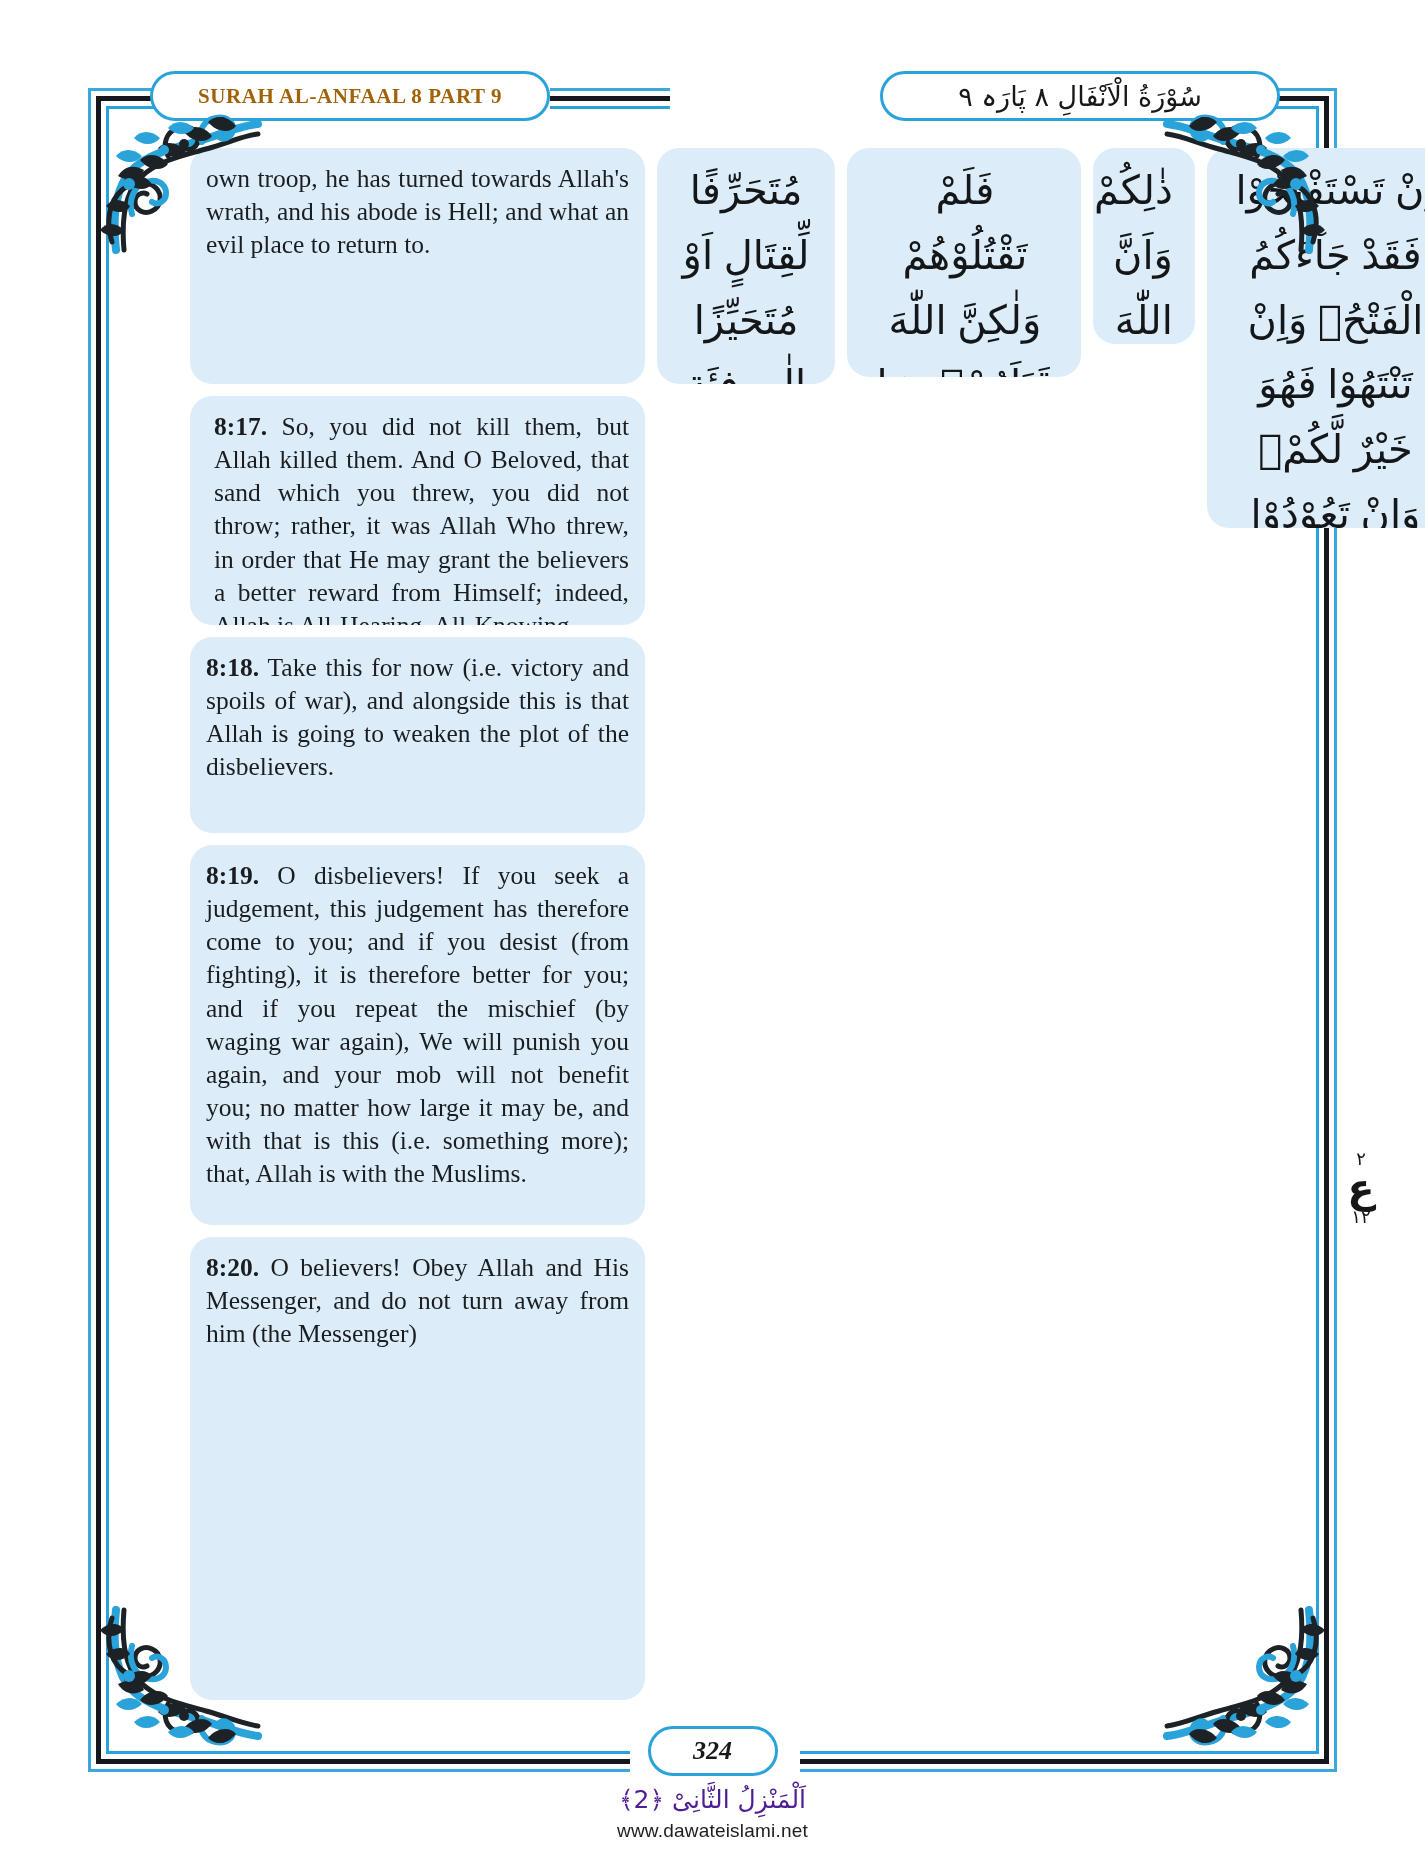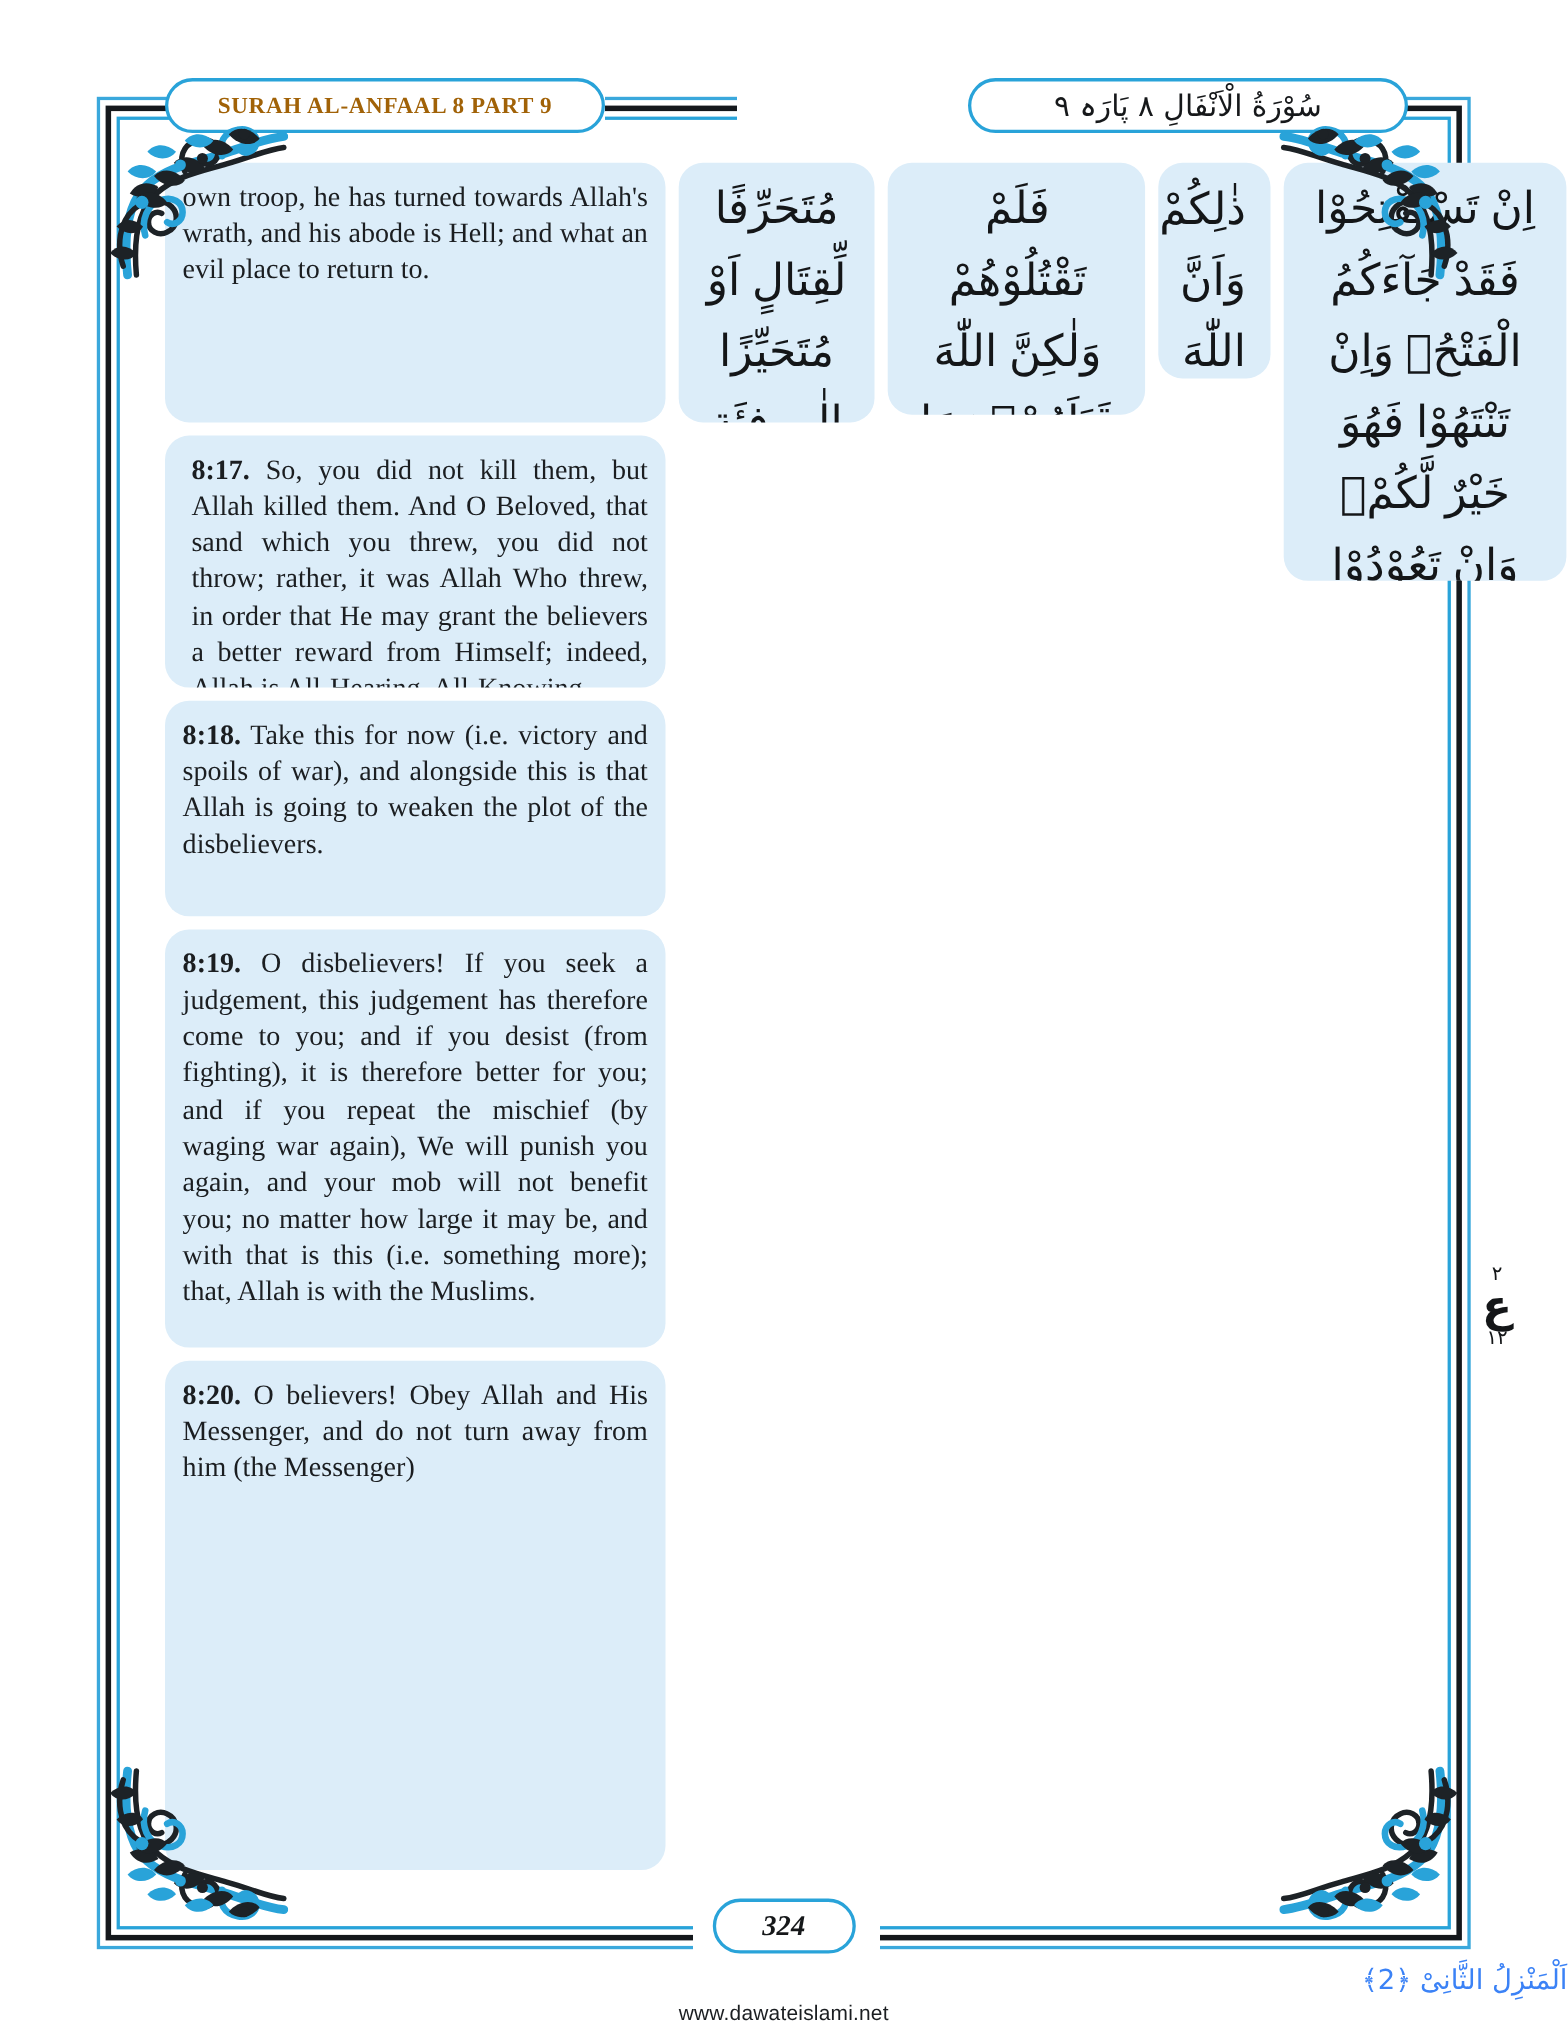--- a/index.html
+++ b/index.html
@@ -112,21 +112,21 @@
   .content {
     position: absolute;
     left: 150px;
     top: 148px;
     width: 1128px;
     bottom: 150px;
     display: flex;
     gap: 12px;
     z-index: 20;
   }
-  .col-en { width: 455px; flex: none; display: flex; flex-direction: column; gap: 12px; }
+  .col-en { width: 455px; flex: none; display: flex; flex-direction: column; gap: 12px; margin-left: 40px; }
   .col-ar { flex: 1;      display: flex; flex-direction: row; gap: 12px; }
 
   .blk {
     background: #dcedf9;
     border-radius: 22px;
     box-sizing: border-box;
     overflow: hidden;
   }
   .blk-en {
     padding: 14px 16px 12px 16px;
@@ -195,24 +195,24 @@
   .pagenum {
     font-family: "Liberation Serif", serif;
     font-size: 26px;
     font-weight: bold;
     color: #16181a;
   }
   .manzil {
     position: absolute;
     left: 0; right: 0;
     bottom: 36px;
-    text-align: right;
+    text-align: center;
     font-family: "DejaVu Sans", sans-serif;
     font-size: 25px;
-    color: #3b82f6;
+    color: #4c1d95;
     direction: rtl;
     z-index: 40;
   }
   .site {
     position: absolute;
     left: 0; right: 0;
     bottom: 8px;
     text-align: center;
     font-family: "Liberation Sans", sans-serif;
     font-size: 19px;

